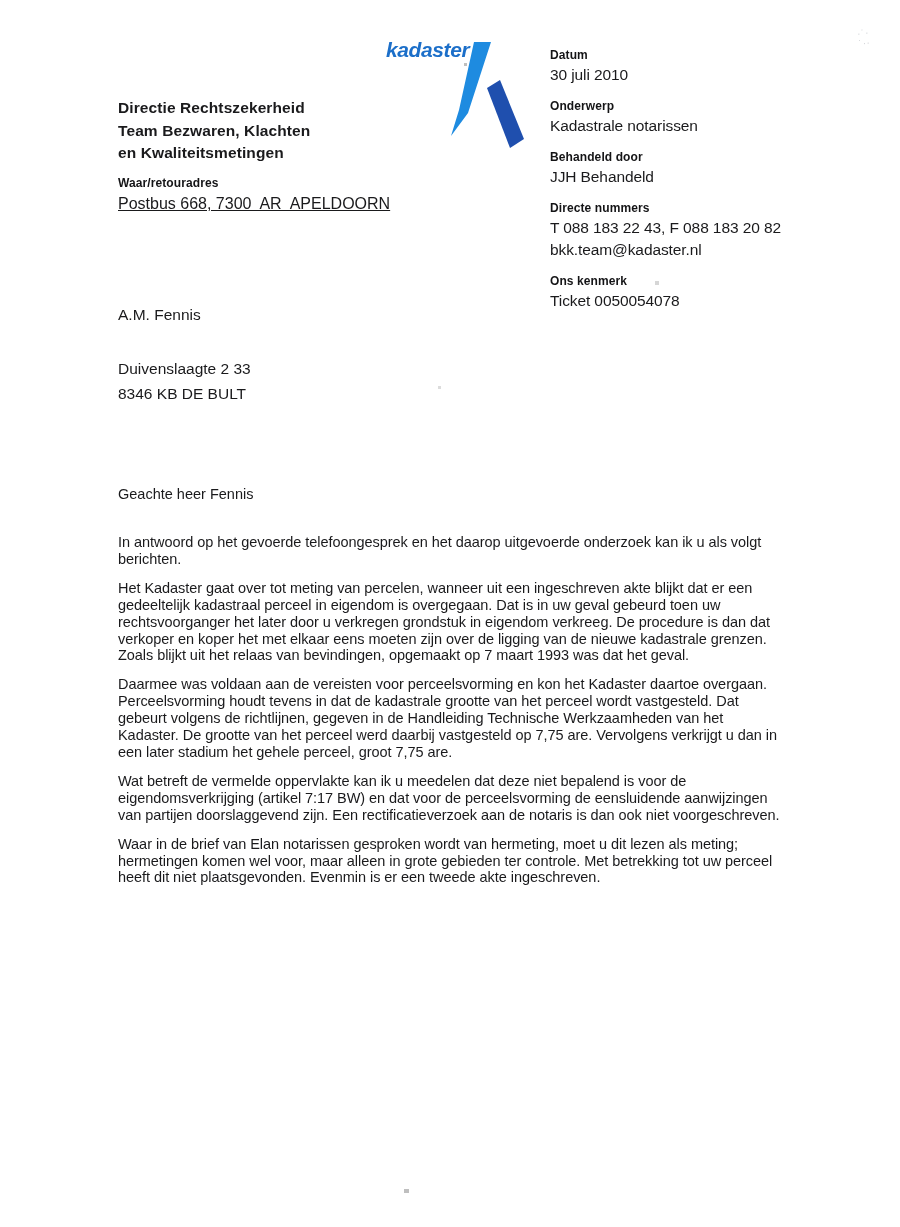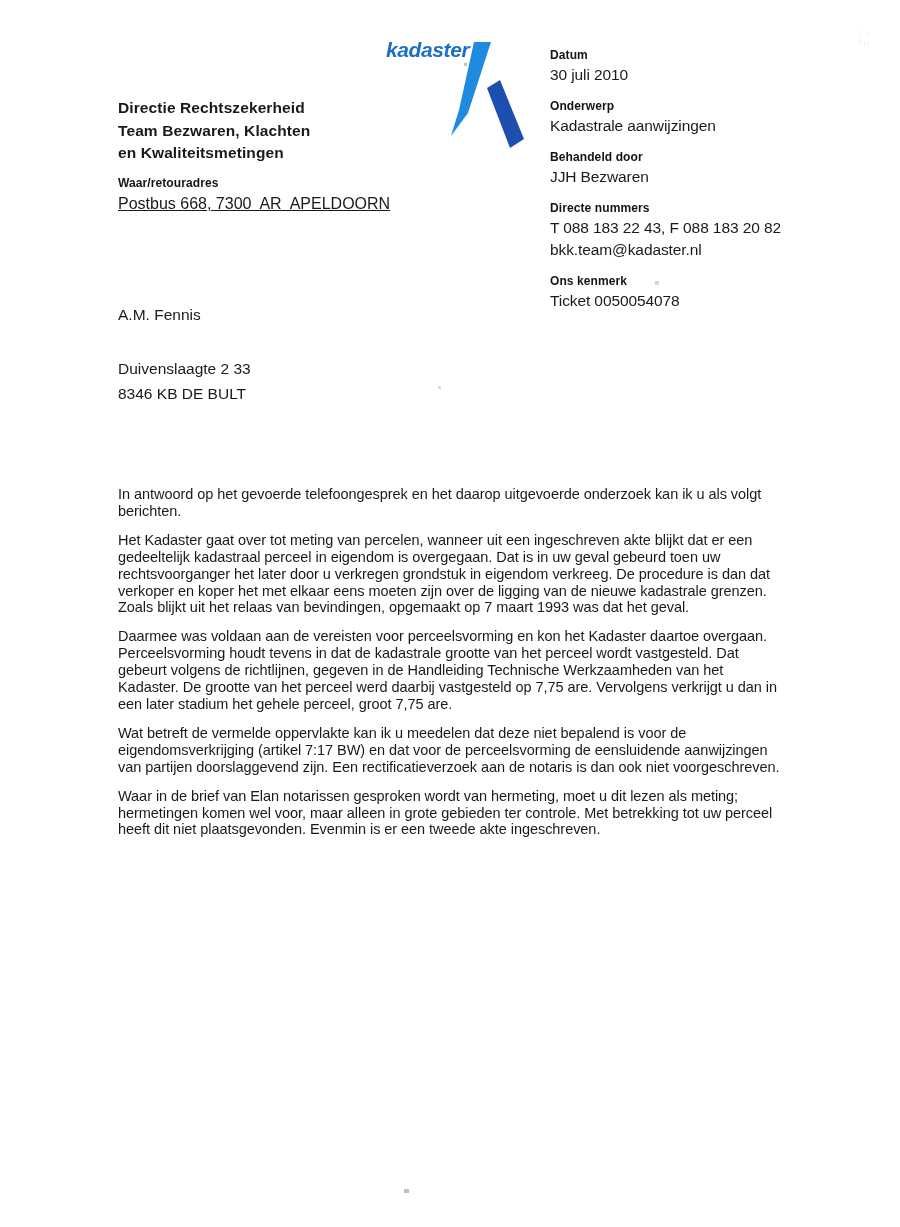--- a/index.html
+++ b/index.html
@@ -95,44 +95,45 @@
     </span>
   </div>
 
   <div class="meta">
     <div class="item">
       <div class="small-label">Datum</div>
       <div class="value prewrap">30 juli 2010</div>
     </div>
     <div class="item">
       <div class="small-label">Onderwerp</div>
-      <div class="value prewrap">Kadastrale aanwijzingen</div>
+      <div class="value prewrap">Kadastrale notarissen</div>
     </div>
     <div class="item">
       <div class="small-label">Behandeld door</div>
-      <div class="value prewrap">JJH Bezwaren</div>
+      <div class="value prewrap">JJH Behandeld</div>
     </div>
     <div class="item">
       <div class="small-label">Directe nummers</div>
       <div class="value prewrap">T 088 183 22 43, F 088 183 20 82
 bkk.team@kadaster.nl</div>
     </div>
     <div class="item">
       <div class="small-label">Ons kenmerk</div>
       <div class="value prewrap">Ticket 0050054078</div>
     </div>
   </div>
 
   <div class="recipient">
     <div class="name">A.M. Fennis</div>
     <div class="addr prewrap">Duivenslaagte 2 33
 8346 KB DE BULT</div>
   </div>
 
   <div class="letter-body">
+    <div class="salutation">Geachte heer Fennis</div>
     <p class="para prewrap">In antwoord op het gevoerde telefoongesprek en het daarop uitgevoerde onderzoek kan ik u als volgt
 berichten.</p>
     <p class="para prewrap">Het Kadaster gaat over tot meting van percelen, wanneer uit een ingeschreven akte blijkt dat er een
 gedeeltelijk kadastraal perceel in eigendom is overgegaan. Dat is in uw geval gebeurd toen uw
 rechtsvoorganger het later door u verkregen grondstuk in eigendom verkreeg. De procedure is dan dat
 verkoper en koper het met elkaar eens moeten zijn over de ligging van de nieuwe kadastrale grenzen.
 Zoals blijkt uit het relaas van bevindingen, opgemaakt op 7 maart 1993 was dat het geval.</p>
     <p class="para prewrap">Daarmee was voldaan aan de vereisten voor perceelsvorming en kon het Kadaster daartoe overgaan.
 Perceelsvorming houdt tevens in dat de kadastrale grootte van het perceel wordt vastgesteld. Dat
 gebeurt volgens de richtlijnen, gegeven in de Handleiding Technische Werkzaamheden van het

